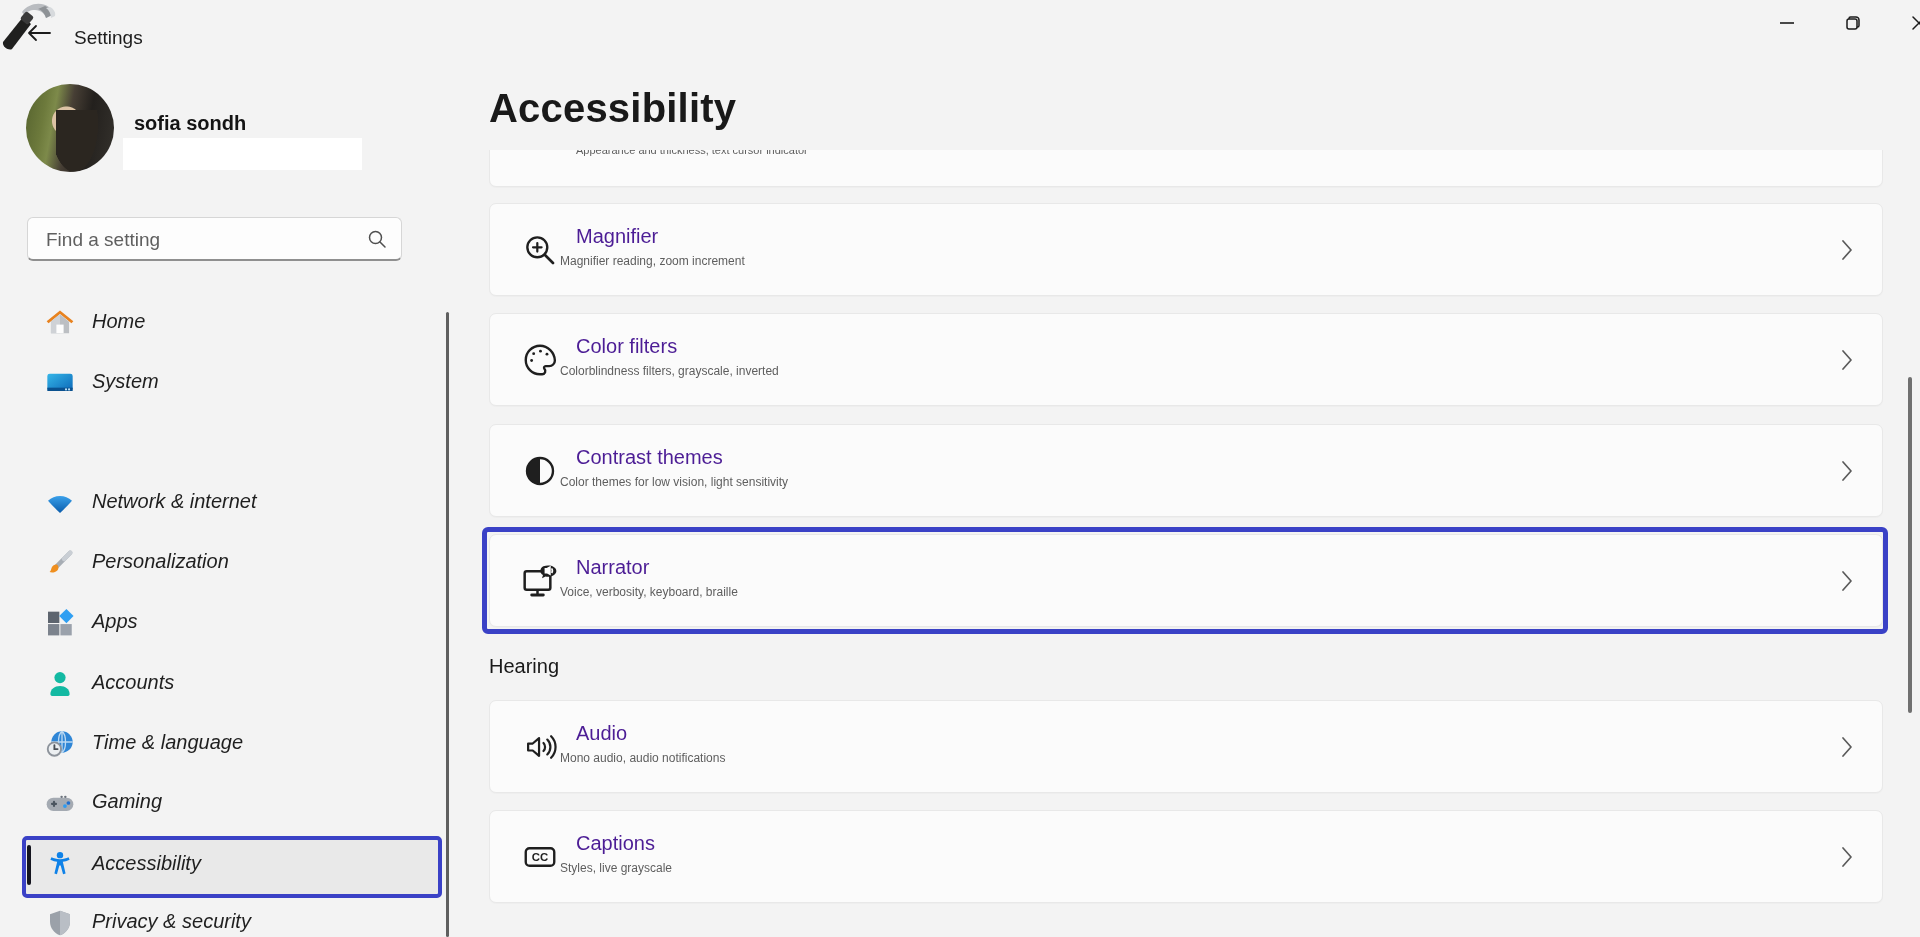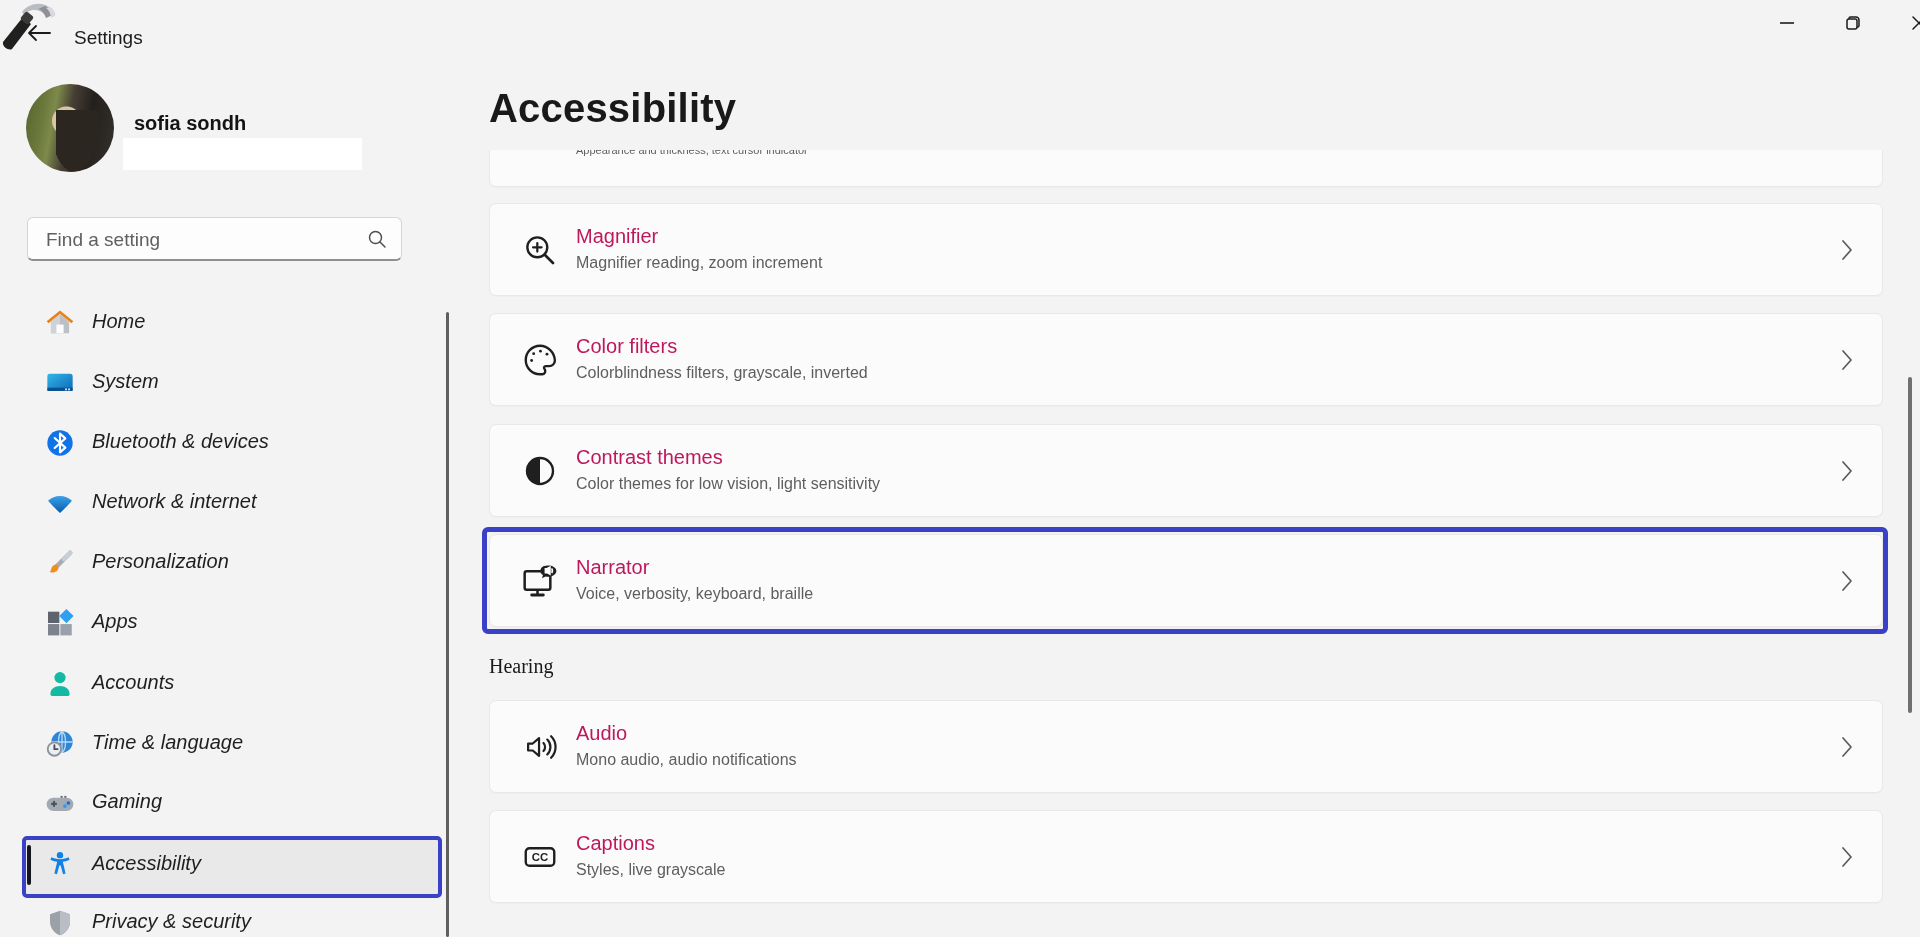--- a/index.html
+++ b/index.html
@@ -41,27 +41,27 @@
   .nav-item.selected .nav-label{top:12px;}
   .nav-pill{position:absolute;left:1px;top:5px;width:4px;height:40px;background:#14141e;border-radius:2px;}
   .side-scrollbar{position:absolute;left:446px;top:312px;width:3px;height:625px;background:#5f5f5f;border-radius:2px;}
   
   .page-title{position:absolute;left:489px;top:86px;font-size:40px;font-weight:600;color:#191919;letter-spacing:0.2px;}
   .viewport{position:absolute;left:482px;top:150px;width:1410px;height:787px;overflow:hidden;}
   .card{position:absolute;left:7px;width:1394px;height:93px;background:#fbfbfb;
     border:1px solid #e8e8e8;border-radius:7px;box-sizing:border-box;box-shadow:0 1px 1px rgba(0,0,0,0.025);}
   .row-icon{position:absolute;left:28px;top:50%;transform:translateY(-50%);width:44px;height:44px;
     display:flex;align-items:center;justify-content:center;}
-  .row-title{position:absolute;left:86px;top:21px;font-size:20px;color:#be185d;}
-  .row-subtitle{position:absolute;left:86px;top:50px;font-size:16px;color:#5e5e5e;}
+  .row-title{position:absolute;left:86px;top:21px;font-size:20px;color:#4c1d95;}
+  .row-subtitle{position:absolute;left:70px;top:50px;font-size:12px;color:#5e5e5e;}
   .chevron{position:absolute;right:28px;top:50%;transform:translateY(-50%);}
   .teaser-sub{position:absolute;left:86px;top:58px;font-size:11px;color:#5e5e5e;}
   .narrator-outline{position:absolute;left:0px;top:377px;width:1406px;height:107px;
     border:5px solid var(--accent);border-radius:6px;box-sizing:border-box;background:transparent;pointer-events:none;}
-  .section-header{position:absolute;left:7px;top:505px;font-size:20px;color:#191919;font-family:Liberation Serif, serif;}
+  .section-header{position:absolute;left:7px;top:505px;font-size:20px;color:#191919;}
   .main-scrollbar{position:absolute;left:1908px;top:377px;width:4px;height:336px;background:#707070;border-radius:2px;}
   svg{display:block;}
 </style>
 </head>
 <body>
 
 <div style="--accent:#3a41c6;position:absolute;inset:0;">
 
   <div class="titlebar">
     <span class="back-arrow">
@@ -134,29 +134,20 @@
             </linearGradient>
           </defs>
           <rect x="2.5" y="5" width="19" height="13" rx="1.8" fill="url(#sysg)"></rect>
           <rect x="2.5" y="15.5" width="19" height="2.5" fill="#0a518f"></rect>
           <circle cx="16.5" cy="16.8" r="0.8" fill="#bfe3f7"></circle>
           <circle cx="18.8" cy="16.8" r="0.8" fill="#bfe3f7"></circle>
         </svg>
     </span>
     <span class="nav-label">System</span>
   </div>
-  <div class="nav-item" style="top:416px">
-    <span class="nav-icon">
-      <svg width="32" height="32" viewBox="0 0 24 24">
-          <circle cx="12" cy="12" r="9.5" fill="#1173e8"></circle>
-          <path d="M8 8.3 L16 15.5 L12 19 V5 L16 8.5 L8 15.7" stroke="#ffffff" stroke-width="1.6" fill="none" stroke-linejoin="round" stroke-linecap="round"></path>
-        </svg>
-    </span>
-    <span class="nav-label">Bluetooth &amp; devices</span>
-  </div>
   <div class="nav-item" style="top:476px">
     <span class="nav-icon">
       <svg width="32" height="32" viewBox="0 0 24 24">
           <defs>
             <linearGradient id="wifig" x1="0" y1="0" x2="0" y2="1">
               <stop offset="0" stop-color="#3aa0ea"></stop>
               <stop offset="1" stop-color="#0a5cab"></stop>
             </linearGradient>
           </defs>
           <path d="M12 19.5 C8.5 16.2 5.5 13.2 3 10.3 A13.2 13.2 0 0 1 21 10.3 C18.5 13.2 15.5 16.2 12 19.5 Z" fill="url(#wifig)"></path>

